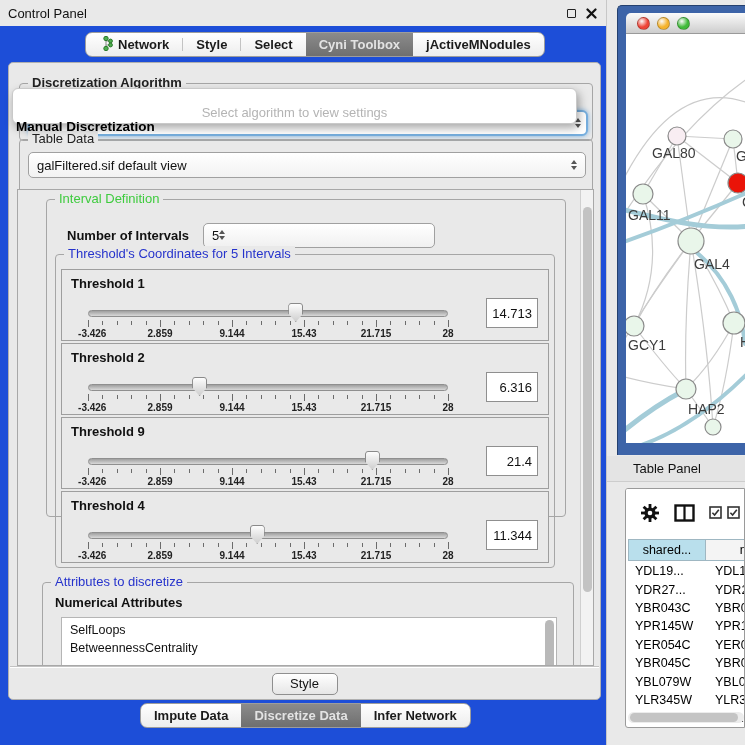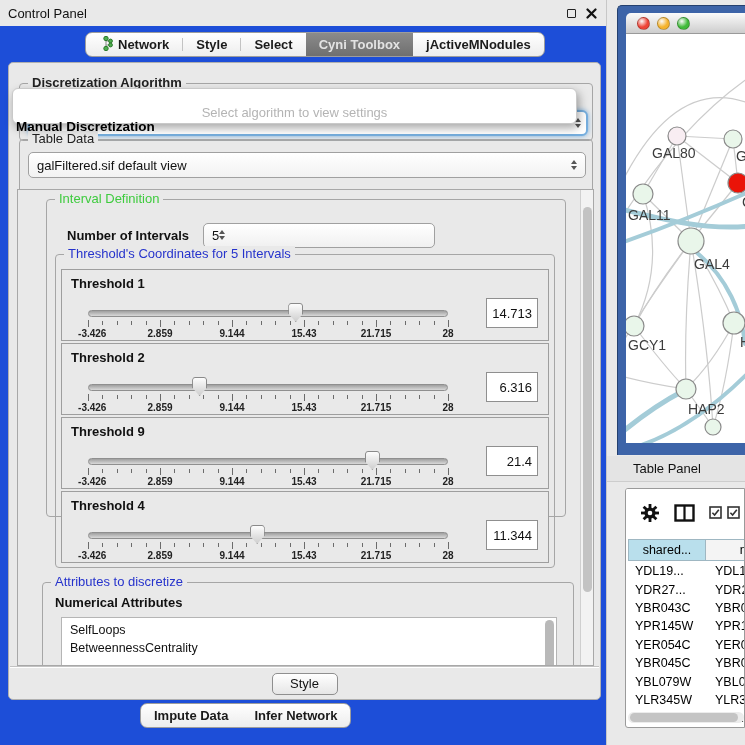--- a/index.html
+++ b/index.html
@@ -403,20 +403,23 @@
     </div>
 
     <div id="apply-bar">
       <div id="apply-btn">Style</div>
     </div>
   </div>
 
   <div id="bottom-tabs" class="tabbar">
       <div class="tab">
         <span>Impute Data</span>
+      </div>
+      <div class="tab selected">
+        <span>Discretize Data</span>
       </div>
       <div class="tab">
         <span>Infer Network</span>
       </div>
     </div>
 
   <div id="algo-popup">
     <div id="popup-placeholder">Select algorithm to view settings</div>
 
   <div class="popup-option bold">Manual Discretization</div>

